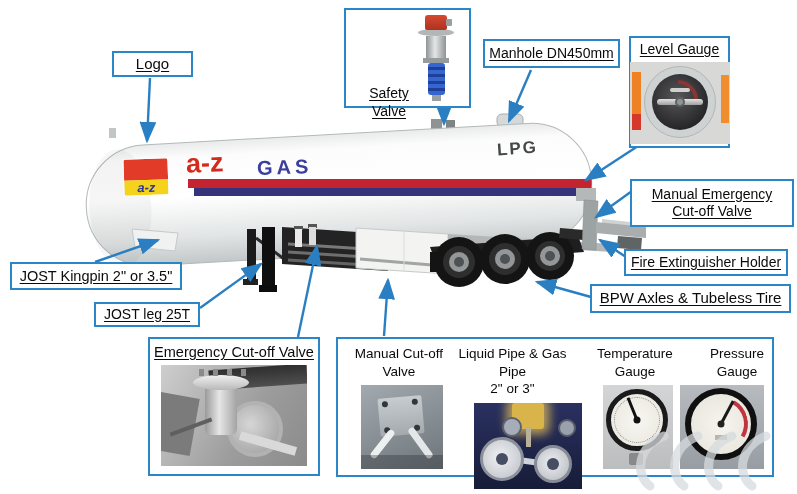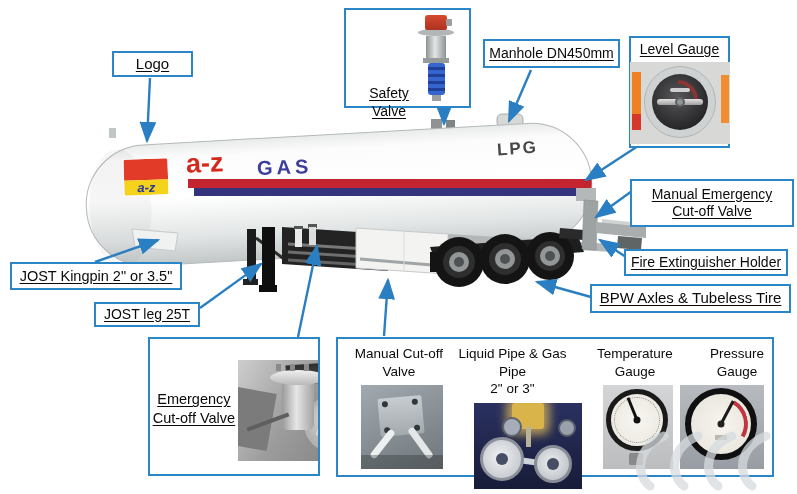--- a/index.html
+++ b/index.html
@@ -18,21 +18,21 @@
   
   #box-logo       { left:112px; top:51px;  width:81px;  height:26px; font-size:15px; }
   #box-safety     { left:344px; top:8px;   width:127px; height:100px; font-size:14px; }
   #box-manhole    { left:483px; top:39px;  width:137px; height:29px; font-size:14px; }
   #box-level      { left:629px; top:36px;  width:101px; height:112px; font-size:14px; flex-direction:column; justify-content:flex-start; padding-top:3px; }
   #box-manemerg   { left:630px; top:179px; width:164px; height:48px; font-size:14px; }
   #box-fire       { left:624px; top:249px; width:164px; height:27px; font-size:14px; }
   #box-bpw        { left:590px; top:284px; width:201px; height:29px; font-size:15px; }
   #box-kingpin    { left:10px;  top:262px; width:172px; height:28px; font-size:14.5px; }
   #box-jostleg    { left:94px;  top:302px; width:106px; height:25px; font-size:14px; }
-  #box-emerg      { left:148px; top:337px; width:172px; height:139px; font-size:14.5px; flex-direction:row; justify-content:flex-start; padding-top:4px; }
+  #box-emerg      { left:148px; top:337px; width:172px; height:139px; font-size:14.5px; flex-direction:column; justify-content:flex-start; padding-top:4px; }
   #panel-bottom   { left:336px; top:337px; width:438px; height:140px; align-items:flex-start; padding-top:6px; }
 
   
   #box-safety { justify-content:flex-start; }
   #safety-label { position:absolute; left:5px; top:42px; width:76px;margin-top:33px; }
   .sv-graphic { position:absolute; right:13px; top:5px; width:40px; display:flex; flex-direction:column; align-items:center; }
   .sv-cap    { width:22px; height:15px; background:linear-gradient(#d64a30,#ad3220); border-radius:3px 3px 2px 2px; position:relative; }
   .sv-btn    { position:absolute; right:-5px; top:4px; width:6px; height:7px; background:#9aa0a2; border-radius:1px; }
   .sv-flange { width:36px; height:7px; background:#b2b6b7; border-radius:50%; margin-top:-1px; }
   .sv-body   { width:20px; height:22px; background:linear-gradient(90deg,#8e9394,#e4e6e6 45%,#8e9394); }

